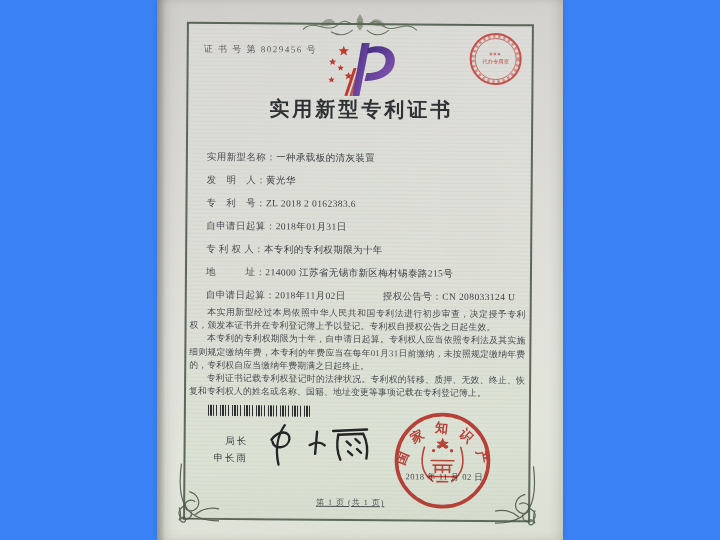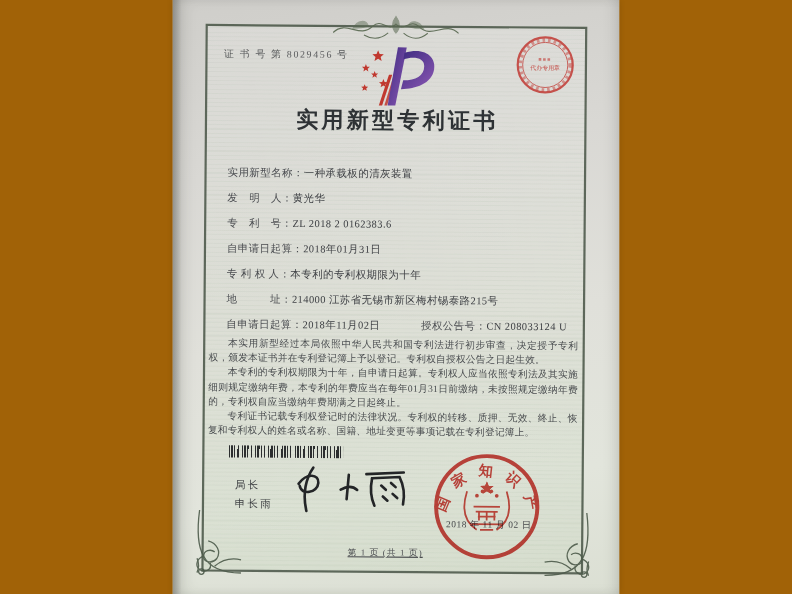--- a/index.html
+++ b/index.html
@@ -1,18 +1,18 @@
 <!DOCTYPE html>
 <html><head>
 <meta charset="utf-8">
 <style>
   html,body{margin:0;padding:0;}
   body{width:720px;height:540px;overflow:hidden;background:#ffffff;
        font-family:"Liberation Serif","DejaVu Serif",serif;}
-  .canvas{position:relative;width:720px;height:540px;background:#a16207;}
+  .canvas{position:relative;width:720px;height:540px;background:#3b82f6;}
 
   
   .photo{position:absolute;left:157px;top:0;width:406px;height:540px;
     background:linear-gradient(172deg,#cfceca 0%,#d9d8d4 28%,#e0e0da 55%,#e2e5dc 80%,#dbdfd3 100%);
     box-shadow:inset 12px 0 16px -9px rgba(55,55,50,.38), inset -9px 0 14px -9px rgba(55,55,50,.28),
                0 0 6px rgba(0,0,0,.14);}
   .photo::before{content:"";position:absolute;left:0;top:0;width:8px;height:100%;
     background:linear-gradient(90deg,rgba(110,110,104,.45),rgba(110,110,104,0));}
   .tilt{position:absolute;inset:0;transform:rotate(.45deg);transform-origin:50% 50%;}
 
@@ -41,21 +41,21 @@
   .paras{position:absolute;left:33px;top:307px;width:336px;}
   .paras p{margin:0;font-size:8.8px;line-height:13.2px;color:#494c4f;
     text-align:justify;text-indent:2em;letter-spacing:.2px;}
 
   .barcode{position:absolute;left:52px;top:406px;width:104px;height:11px;
     background:repeating-linear-gradient(90deg,#2c2e2f 0 1px,transparent 1px 2px,
       #2c2e2f 2px 4px,transparent 4px 5px,#2c2e2f 5px 6px,transparent 6px 8px,
       #2c2e2f 8px 9px,transparent 9px 12px);}
 
   .director{position:absolute;left:58px;top:436px;font-size:9.5px;color:#3b3d40;letter-spacing:2px;}
-  .director div{margin-bottom:4px;}
+  .director div{margin-bottom:4px;text-align:right;}
 
   .signature{position:absolute;left:104px;top:418px;width:118px;height:52px;z-index:6;}
 
   .seal{position:absolute;left:236px;top:408px;width:102px;height:102px;z-index:5;
     mix-blend-mode:multiply;opacity:.92;}
   .seal-date{position:absolute;left:242px;top:471px;width:94px;text-align:center;z-index:2;
     font-size:8.5px;color:#45474a;letter-spacing:.5px;white-space:nowrap;}
 
   .pageinfo{position:absolute;left:140px;top:497px;width:110px;text-align:center;
     font-size:8px;color:#4c4e51;letter-spacing:1px;text-decoration:underline;}

